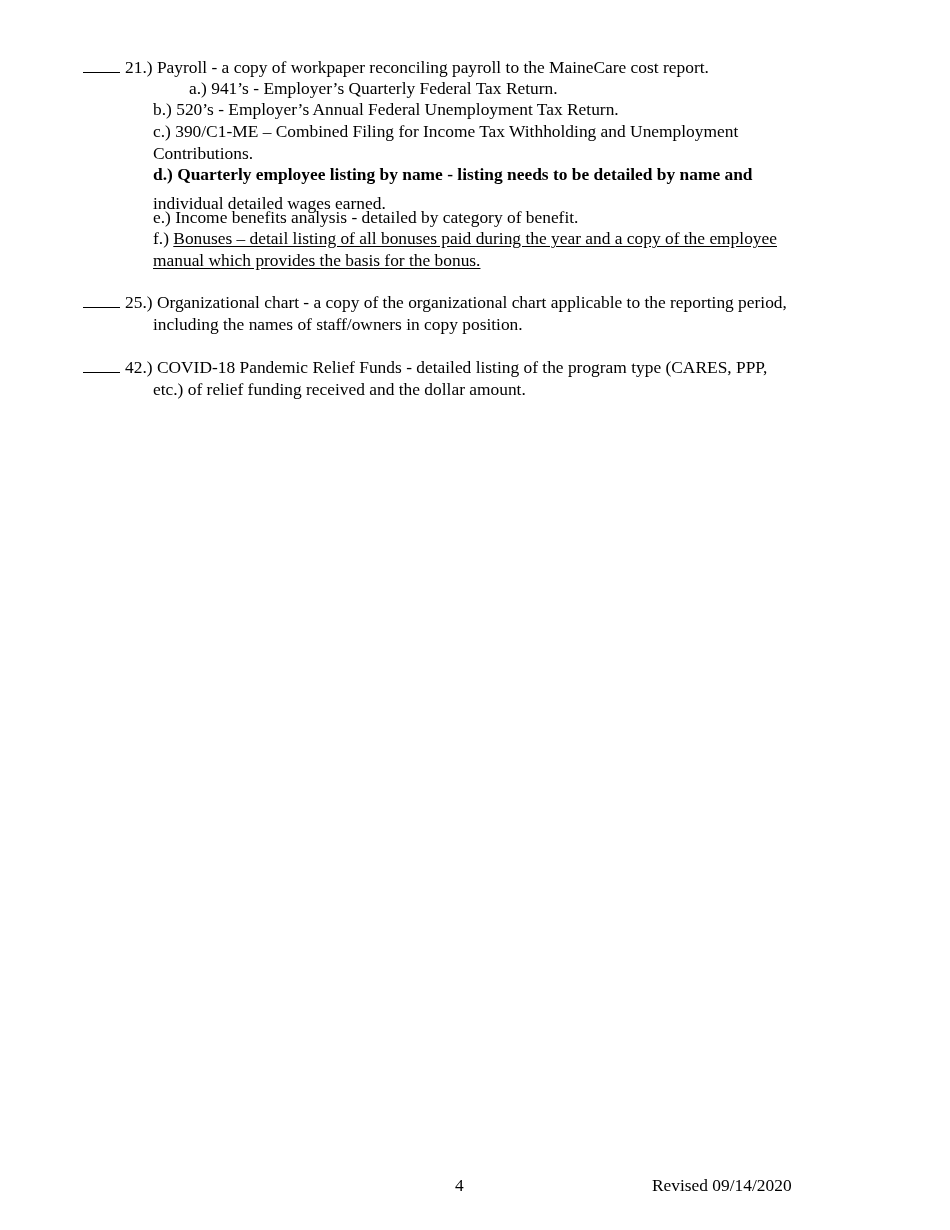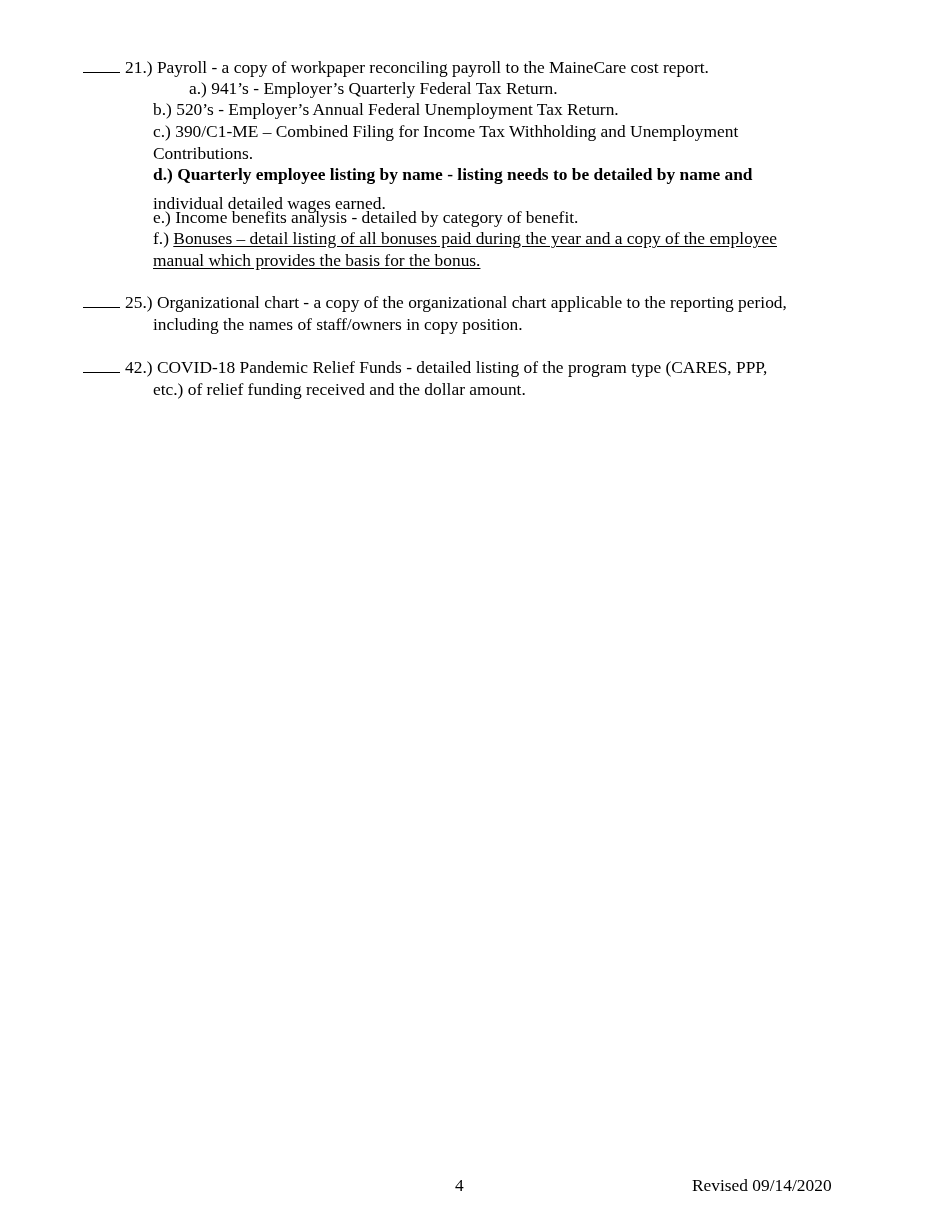--- a/index.html
+++ b/index.html
@@ -46,13 +46,13 @@
 
 <div class="item" style="top:357px;">
   <span class="line">
     <span class="blank"></span><span>42.)</span>
     <span>COVID-18 Pandemic Relief Funds - detailed listing of the program type (CARES, PPP,</span>
   </span>
 </div>
 <div class="indent" style="top:379px;">etc.) of relief funding received and the dollar amount.</div>
 
 <div class="footer" style="left:455px;">4</div>
-<div class="footer" style="left:692px;text-align:right;">Revised 09/14/2020</div>
+<div class="footer" style="left:652px;text-align:right;">Revised 09/14/2020</div>
 
 </body></html>

